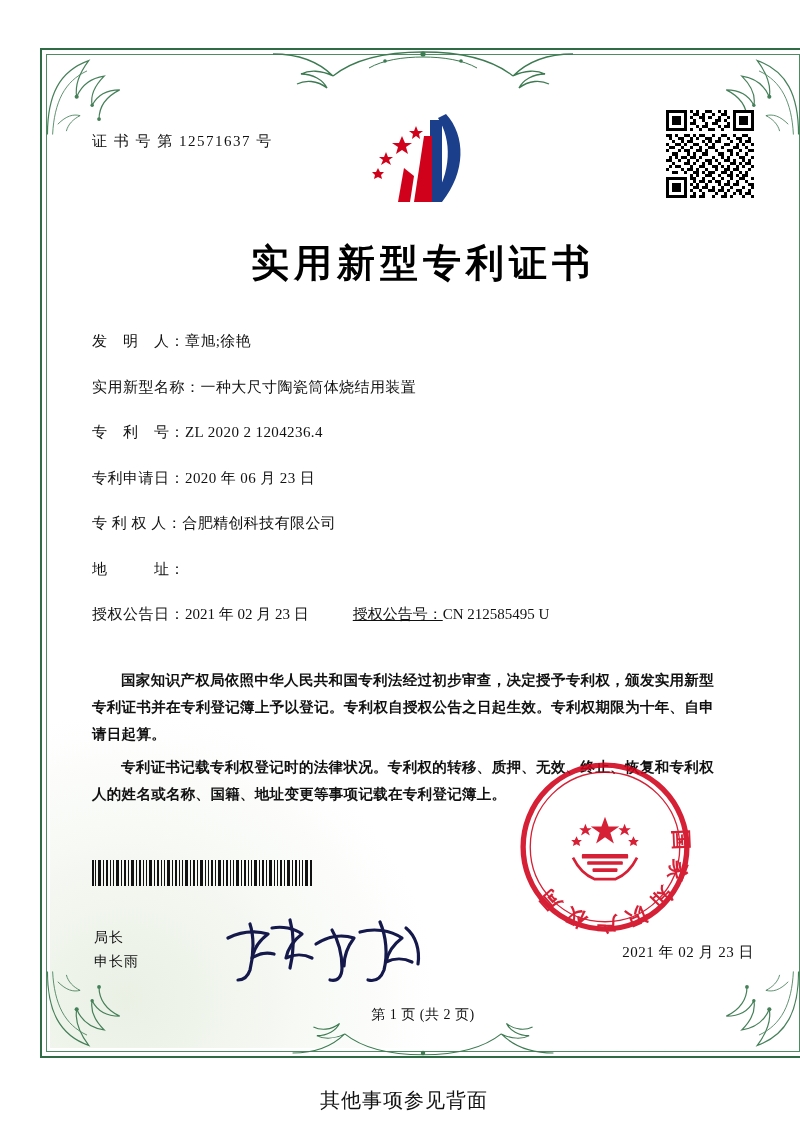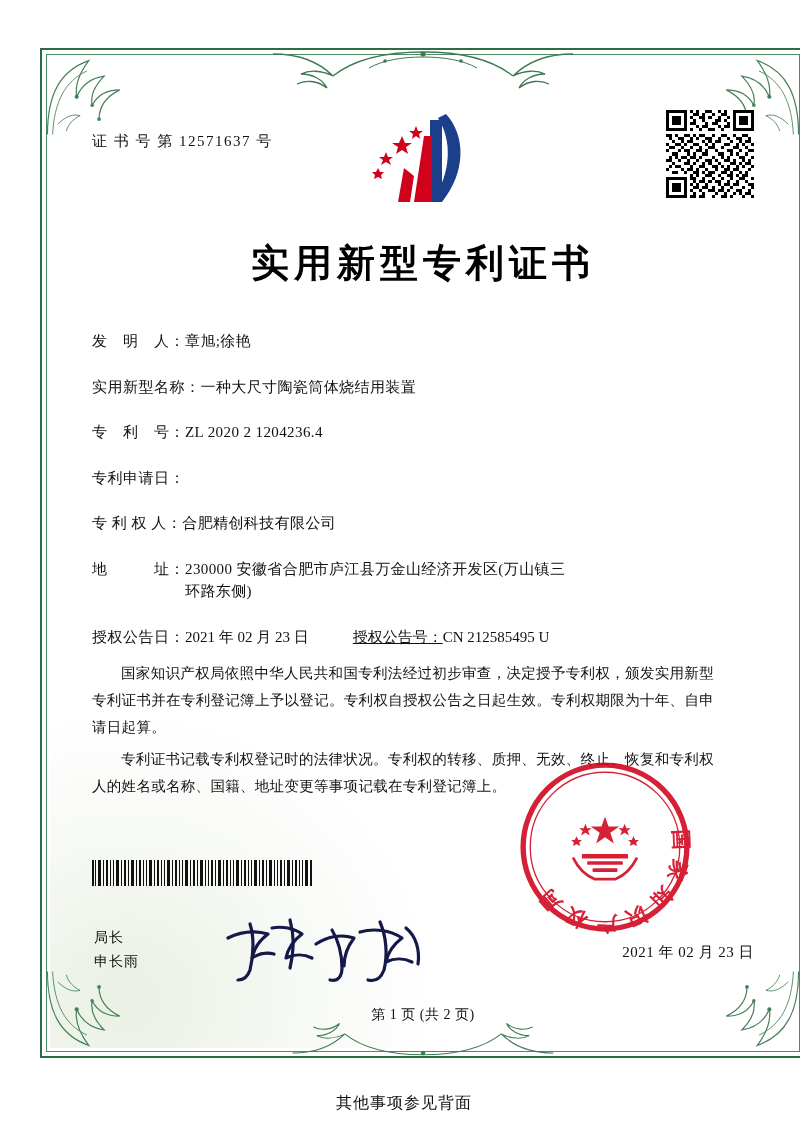--- a/index.html
+++ b/index.html
@@ -170,23 +170,24 @@
     position: absolute;
     left: 52px;
     top: 612px;
     width: 622px;
     font-size: 14.5px;
     line-height: 1.85;
     color: #111;
     text-align: justify;
   }
   .paras p {
-    margin: 0 0 6px 0;
+    margin: 7px 0 6px 0;
     text-indent: 2em;
     letter-spacing: 0.3px;
+    font-weight: bold;
   }
 
   
   .barcode {
     position: absolute;
     left: 52px;
     top: 812px;
     width: 220px;
     height: 26px;
   }
@@ -240,21 +241,21 @@
     font-size: 14px;
     color: #111;
     letter-spacing: 0.5px;
   }
   .back-note {
     position: absolute;
     left: 0;
     right: 0;
     bottom: 18px;
     text-align: center;
-    font-size: 16px;
+    font-size: 20px;
     color: #111;
     letter-spacing: 1px;
     padding-left: 8px;
   }
 </style>
 </head>
 <body>
 
 <div class="cert">
 
@@ -583,33 +584,30 @@
       <span class="f-value">一种大尺寸陶瓷筒体烧结用装置</span>
     </div>
 
     <div class="field">
       <span class="f-label">专　利　号：</span>
       <span class="f-value">ZL 2020 2 1204236.4</span>
     </div>
 
     <div class="field">
       <span class="f-label">专利申请日：</span>
+      <span class="f-value">2020 年 06 月 23 日</span>
     </div>
 
     <div class="field">
       <span class="f-label">专 利 权 人：</span>
       <span class="f-value">合肥精创科技有限公司</span>
     </div>
 
     <div class="field">
       <span class="f-label">地　　　址：</span>
-      <span class="f-value">
-        <span>230000  安徽省合肥市庐江县万金山经济开发区(万山镇三</span>
-        <span class="sub">环路东侧)</span>
-      </span>
     </div>
 
     <div class="field two-col">
       <span class="f-label">授权公告日：</span>
       <span>2021 年 02 月 23 日</span>
       <span class="f-label2">授权公告号：</span>
       <span>CN 212585495 U</span>
     </div>
 
   </div>

